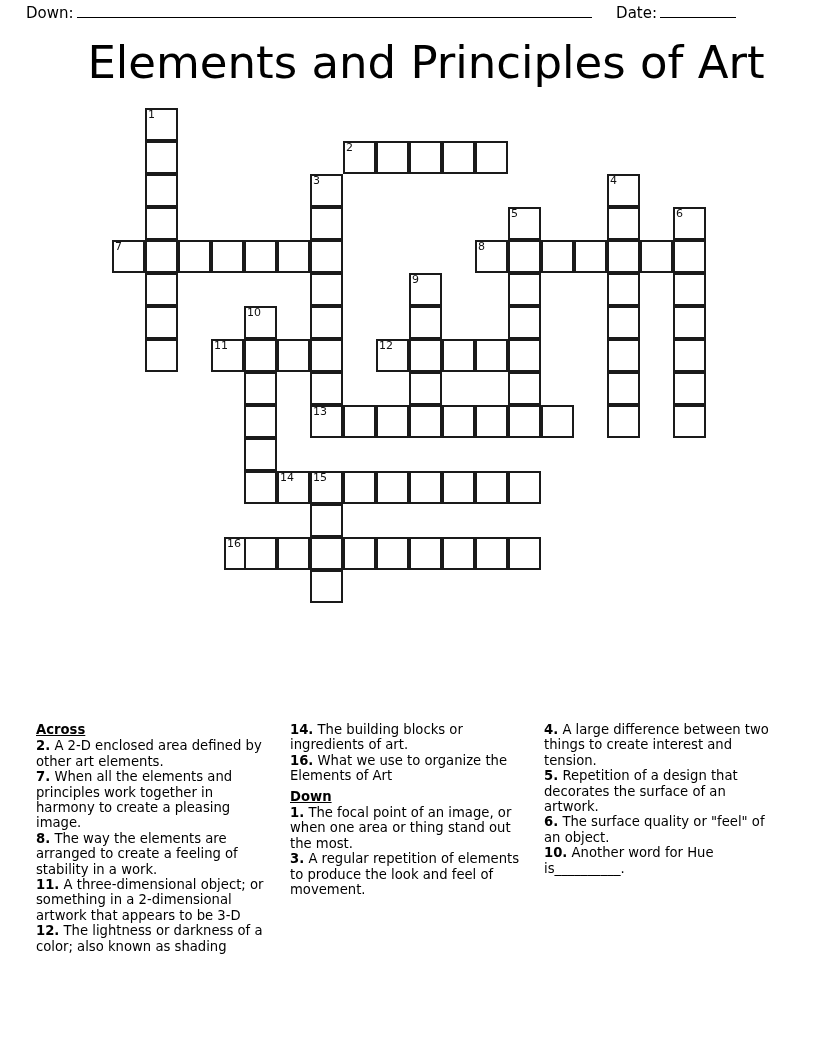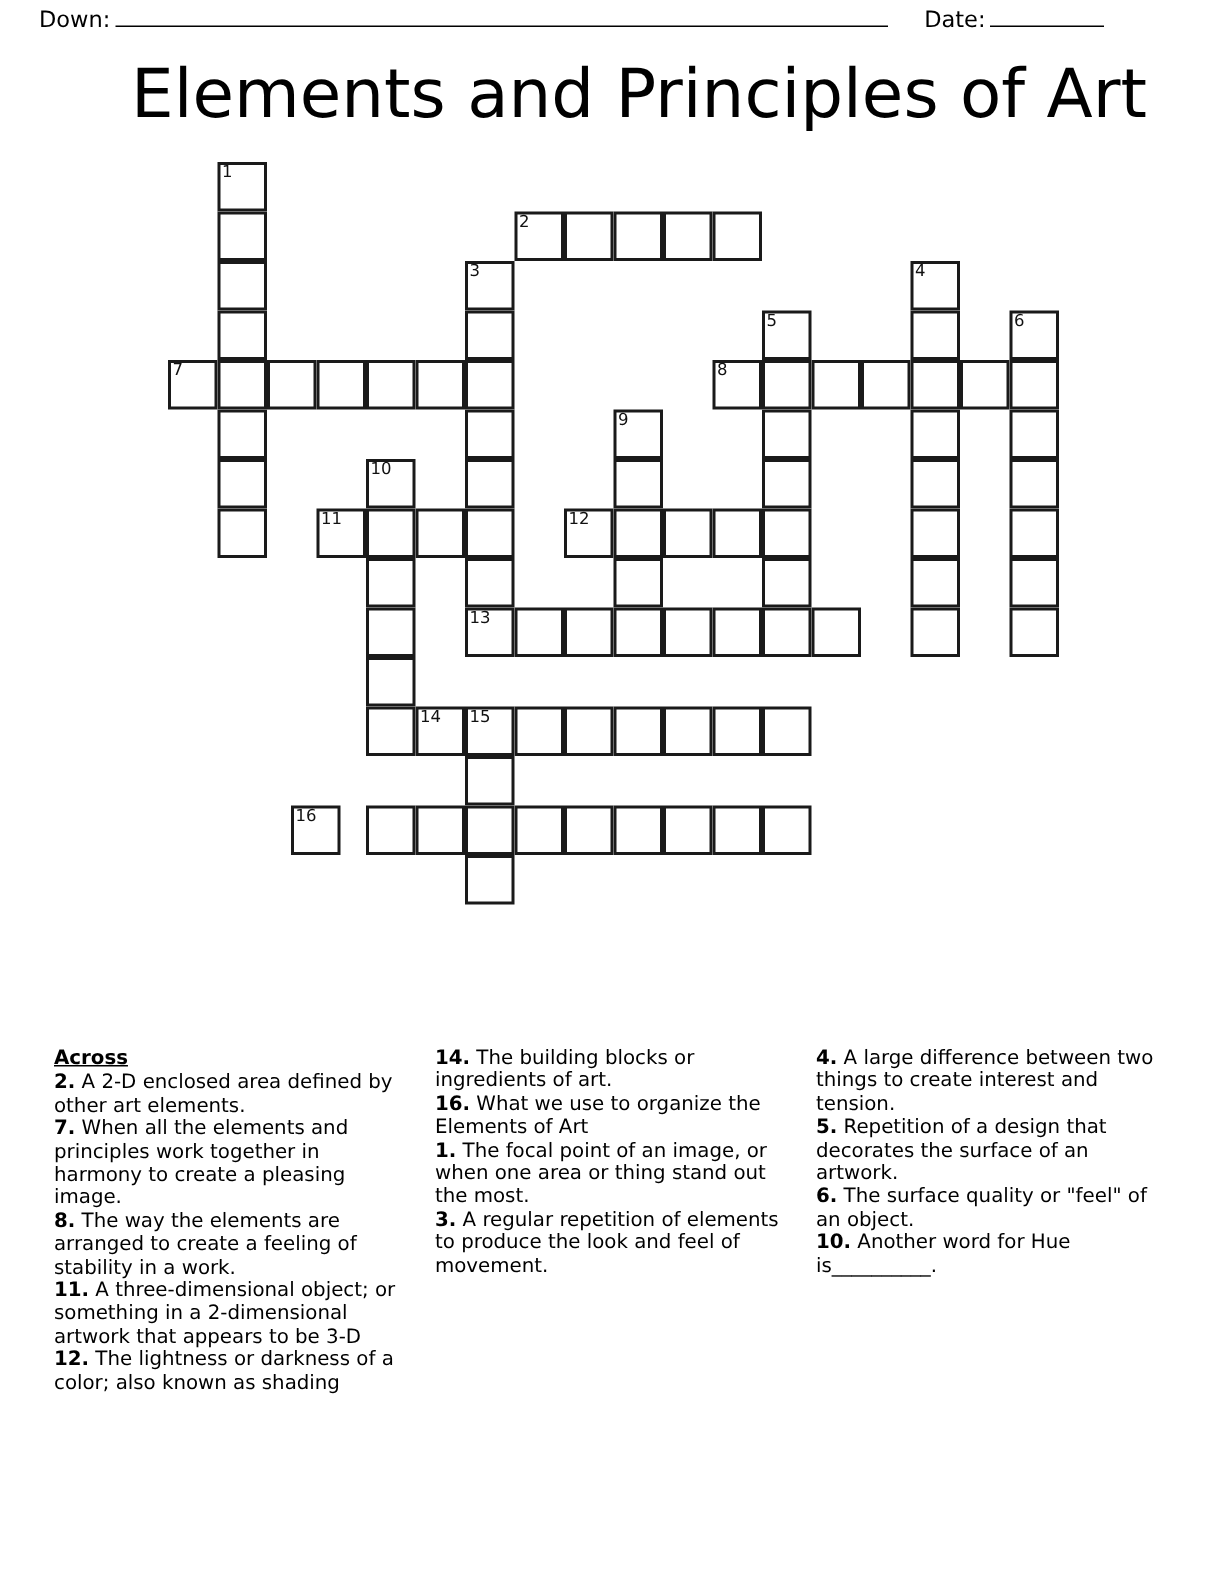--- a/index.html
+++ b/index.html
@@ -73,20 +73,21 @@
     width: 816px;
     display: flex;
     gap: 0px;
     padding: 0 36px;
   }
   .clue-col {
     width: 245px;
     margin-right: 18px;
     font-size: 13.2px;
     line-height: 15.4px;
+    margin-top: 24px;
   }
   .clue-col:last-child { margin-right: 0; }
   .clue-heading {
     font-weight: bold;
     text-decoration: underline;
     display: block;
     margin-bottom: 1px;
     font-size: 13.2px;
   }
   .clue-heading.spaced { margin-top: 5px; }
@@ -216,21 +217,21 @@
     <div class="cell" style="left: 310px; top: 471px;">
       <span class="num">15</span>
     </div>
     <div class="cell" style="left: 343px; top: 471px;"></div>
     <div class="cell" style="left: 376px; top: 471px;"></div>
     <div class="cell" style="left: 409px; top: 471px;"></div>
     <div class="cell" style="left: 442px; top: 471px;"></div>
     <div class="cell" style="left: 475px; top: 471px;"></div>
     <div class="cell" style="left: 508px; top: 471px;"></div>
     <div class="cell" style="left: 310px; top: 504px;"></div>
-    <div class="cell" style="left: 194px; top: 537px;">
+    <div class="cell" style="left: 224px; top: 537px;">
       <span class="num">16</span>
     </div>
     <div class="cell" style="left: 244px; top: 537px;"></div>
     <div class="cell" style="left: 277px; top: 537px;"></div>
     <div class="cell" style="left: 310px; top: 537px;"></div>
     <div class="cell" style="left: 343px; top: 537px;"></div>
     <div class="cell" style="left: 376px; top: 537px;"></div>
     <div class="cell" style="left: 409px; top: 537px;"></div>
     <div class="cell" style="left: 442px; top: 537px;"></div>
     <div class="cell" style="left: 475px; top: 537px;"></div>
@@ -243,20 +244,21 @@
       <span class="clue-heading">Across</span>
       <span class="clue"><span class="cnum">2.</span><span> A 2-D enclosed area defined by other art elements.</span></span>
       <span class="clue"><span class="cnum">7.</span><span> When all the elements and principles work together in harmony to create a pleasing image.</span></span>
       <span class="clue"><span class="cnum">8.</span><span> The way the elements are arranged to create a feeling of stability in a work.</span></span>
       <span class="clue"><span class="cnum">11.</span><span> A three-dimensional object; or something in a 2-dimensional artwork that appears to be 3-D</span></span>
       <span class="clue"><span class="cnum">12.</span><span> The lightness or darkness of a color; also known as shading</span></span>
     </div>
   <div class="clue-col">
       <span class="clue"><span class="cnum">14.</span><span> The building blocks or ingredients of art.</span></span>
       <span class="clue"><span class="cnum">16.</span><span> What we use to organize the Elements of Art</span></span>
+      <span class="clue-heading spaced">Down</span>
       <span class="clue"><span class="cnum">1.</span><span> The focal point of an image, or when one area or thing stand out the most.</span></span>
       <span class="clue"><span class="cnum">3.</span><span> A regular repetition of elements to produce the look and feel of movement.</span></span>
     </div>
   <div class="clue-col">
       <span class="clue"><span class="cnum">4.</span><span> A large difference between two things to create interest and tension.</span></span>
       <span class="clue"><span class="cnum">5.</span><span> Repetition of a design that decorates the surface of an artwork.</span></span>
       <span class="clue"><span class="cnum">6.</span><span> The surface quality or "feel" of an object.</span></span>
       <span class="clue"><span class="cnum">10.</span><span> Another word for Hue is__________.</span></span>
     </div>
 </div>

